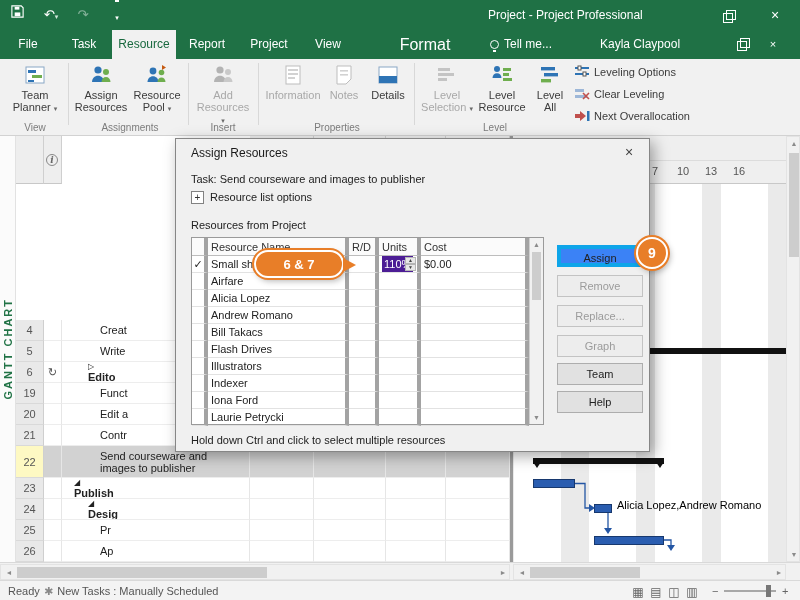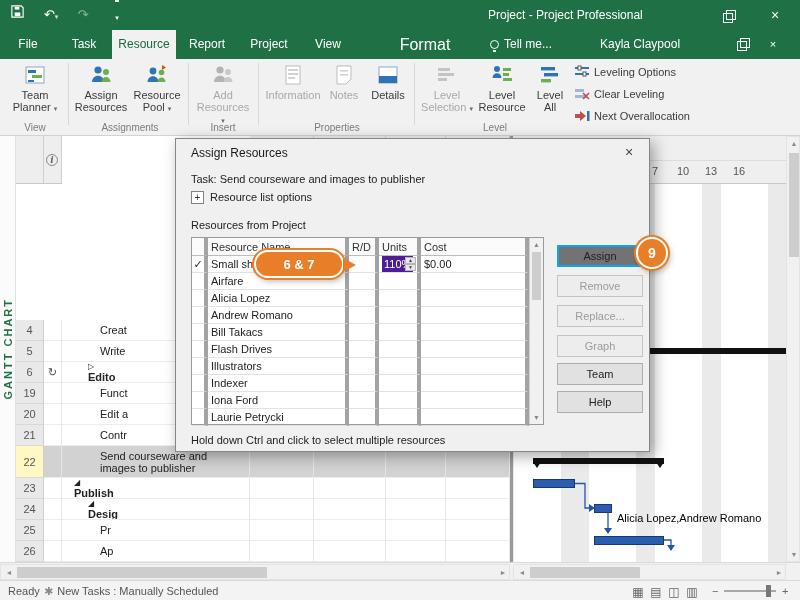--- a/index.html
+++ b/index.html
@@ -109,21 +109,21 @@
 .dc2{width:30px;flex:none}
 .dc3{width:42px;flex:none;position:relative}
 .dc4{width:108px;flex:none}
 .usel{background:#4c1d95;color:#fff;padding:12px 2px}
 .spin{position:absolute;right:1px;top:1px;width:11px;height:14px}
 .spin div{width:11px;height:7px;background:#e8e8e8;border:1px solid #b5b5b5;font-size:5px;line-height:5px;text-align:center;color:#444}
 #dscroll{position:absolute;left:337px;top:0;width:14px;height:186px;background:#f1f1f1;border-left:1px solid #cfcfcf}
 #dhint{position:absolute;left:15px;top:295px;color:#222}
 .dbtn{position:absolute;left:381px;width:86px;height:22px;background:#e1e1e1;border:1px solid #adadad;text-align:center;line-height:20px;color:#222}
 .dbtn.disabled{background:#ededed;border-color:#c3c3c3;color:#9b9b9b}
-#btn-assign{background:#737373;border:2px solid #0ea5e9;line-height:18px}
+#btn-assign{background:#3b82f6;border:4px solid #0ea5e9;line-height:18px}
 
 
 .badge{position:absolute;background:#e87e28;color:#fff;font-weight:bold;border:2px solid #fff;box-shadow:0 0 0 2px #e87e28,2px 3px 6px rgba(0,0,0,.3);z-index:40;display:flex;align-items:center;justify-content:center}
 #badge9{left:636px;top:237px;width:32px;height:32px;border-radius:50%;font-size:14px}
 #badge67{left:254px;top:250px;width:90px;height:28px;border-radius:14px;font-size:13px}
 #badge67:after{content:"";position:absolute;right:-14px;top:6px;border-left:13px solid #e87e28;border-top:7px solid transparent;border-bottom:7px solid transparent}
 </style>
 </head>
 <body>
 
@@ -466,21 +466,21 @@
         <div class="tick" style="left:187px">13</div>
         <div class="tick" style="left:215px">16</div>
       </div>
       <div id="gbody">
         <div class="gsum" style="left:0;top:164px;width:273px"></div>
         <div class="gsum" style="left:20px;top:274px;width:131px"></div>
         <div class="tooth" style="left:20px;top:278px"></div>
         <div class="tooth" style="left:143px;top:278px"></div>
         <div class="gbar" style="left:20px;top:295px;width:42px"></div>
         <div class="gbar" style="left:81px;top:320px;width:18px"></div>
-        <div class="barlbl" style="left:104px;top:328px">Alicia Lopez,Andrew Romano</div>
+        <div class="barlbl" style="left:104px;top:315px">Alicia Lopez,Andrew Romano</div>
         <div class="gbar" style="left:81px;top:352px;width:70px"></div>
         <svg id="glinks" width="273" height="378">
           <path d="M62 299.5 L72 299.5 L72 324 L76 324" stroke="#2456a4" stroke-width="1.3" fill="none"></path>
           <polygon points="76,320 76,328 82,324" fill="#2456a4"></polygon>
           <path d="M95 329 L95 345" stroke="#2456a4" stroke-width="1.3" fill="none"></path>
           <polygon points="91,344 99,344 95,350" fill="#2456a4"></polygon>
           <path d="M151 356 L158 356 L158 362" stroke="#2456a4" stroke-width="1.3" fill="none"></path>
           <polygon points="154,361 162,361 158,367" fill="#2456a4"></polygon>
         </svg>
       </div>

